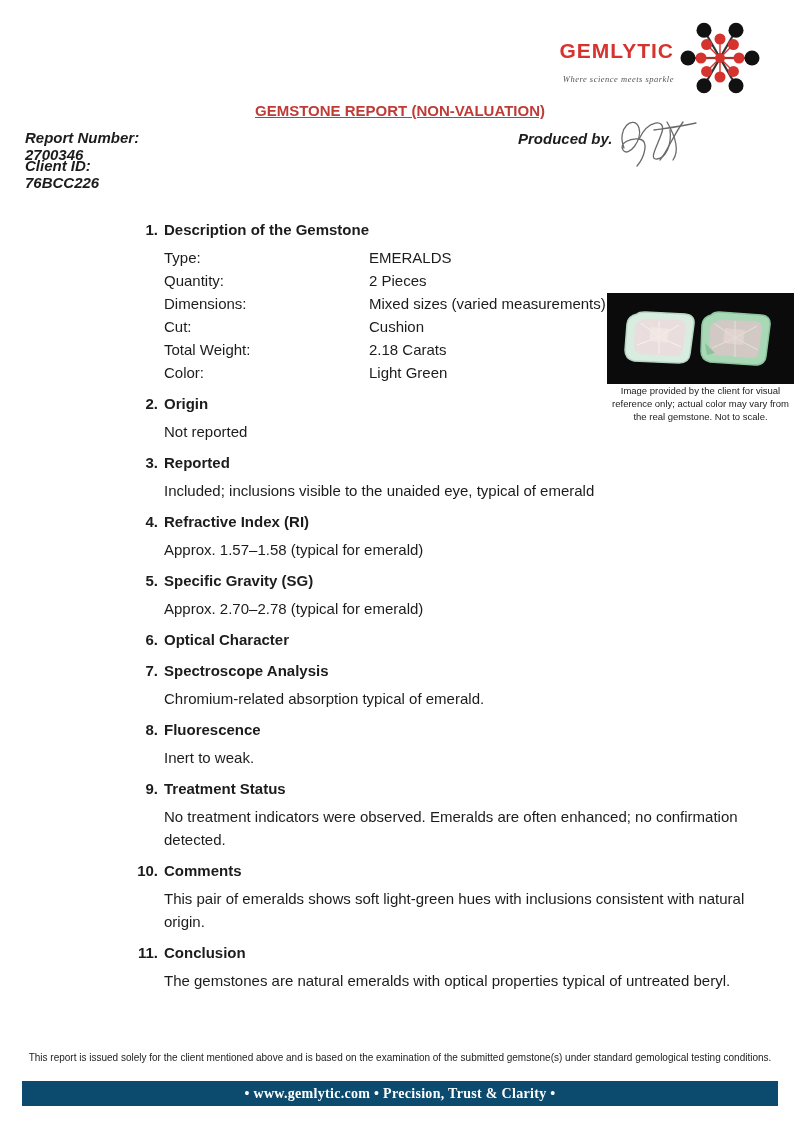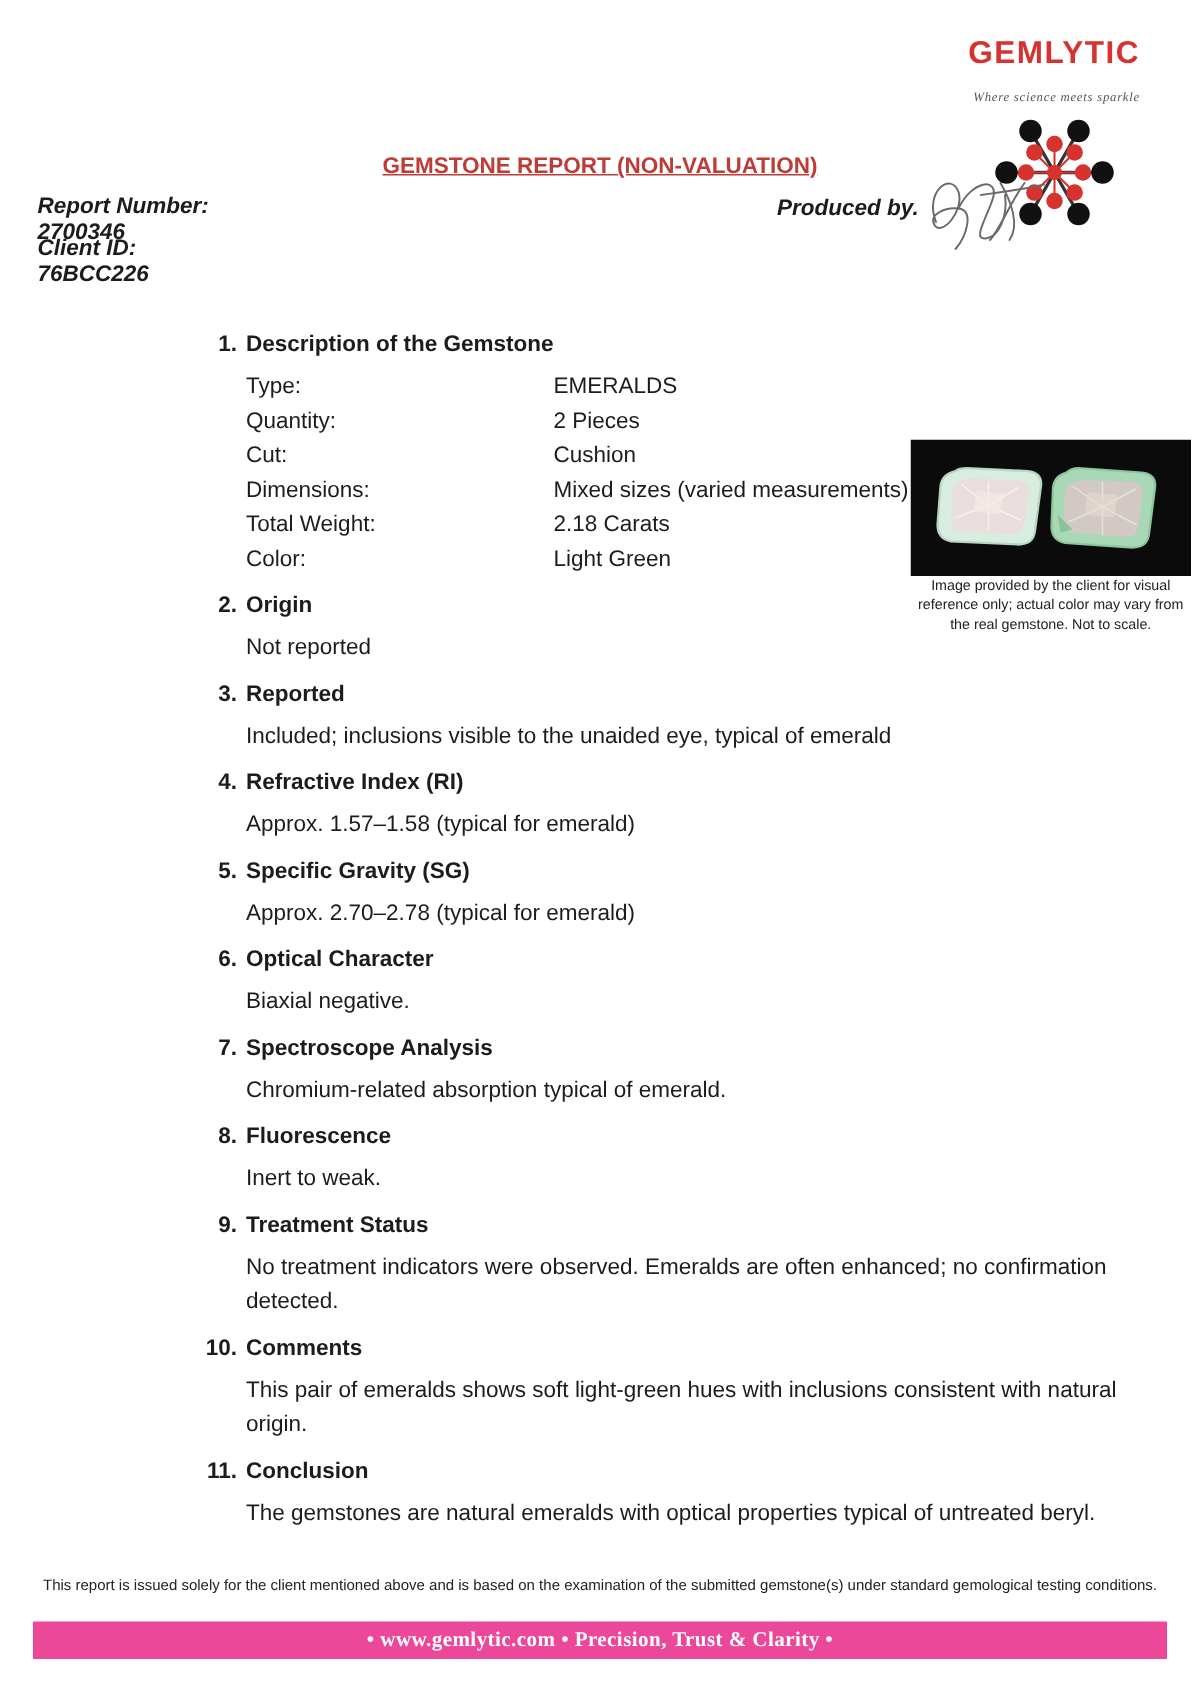--- a/index.html
+++ b/index.html
@@ -1,19 +1,19 @@
 <!DOCTYPE html>
 <html><head>
 <meta charset="utf-8">
 <style>
   html,body{margin:0;padding:0;background:#ffffff;}
   body{width:800px;height:1131px;position:relative;font-family:"Liberation Sans",sans-serif;color:#1c1c1c;overflow:hidden;}
 
   
-  .logo{position:absolute;top:18px;right:40px;display:flex;align-items:center;gap:6px;flex-direction:column;}
+  .logo{position:absolute;top:18px;right:40px;display:flex;align-items:center;gap:6px;}
   .logo-textcol{text-align:right;margin-top:8px;}
   .logo-name{font-size:21px;font-weight:bold;letter-spacing:1px;color:#d6332f;line-height:20px;}
   .logo-tagline{font-family:"Liberation Serif",serif;font-style:italic;font-size:8.5px;color:#555;margin-top:13px;letter-spacing:.5px;}
   .logo-icon{width:80px;height:80px;}
 
   
   .report-title{position:absolute;top:102px;left:0;width:100%;text-align:center;
     font-size:15px;font-weight:bold;color:#bf3b36;text-decoration:underline;}
 
   
@@ -35,21 +35,21 @@
   .kv-label{width:205px;flex:none;}
   .kv-value{}
 
   
   .gem-figure{position:absolute;top:293px;left:607px;width:187px;}
   .gem-photo{width:187px;height:91px;display:block;}
   .gem-caption{font-size:9.5px;line-height:13px;text-align:center;color:#222;}
 
   
   .disclaimer{position:absolute;top:1052px;left:0;width:100%;text-align:center;font-size:10px;color:#222;}
-  .footer-bar{position:absolute;top:1081px;left:22px;right:22px;height:25px;background:#ec4899;
+  .footer-bar{position:absolute;top:1081px;left:22px;right:22px;height:25px;background:#0c4a6e;
     display:flex;align-items:center;justify-content:center;}
   .footer-bar-text{font-family:"Liberation Serif",serif;font-weight:bold;font-size:14px;color:#ffffff;letter-spacing:.3px;}
 </style>
 </head>
 <body>
 
 <div class="logo">
   <div class="logo-textcol">
     <div class="logo-name">GEMLYTIC</div>
     <div class="logo-tagline">Where science meets sparkle</div>
@@ -127,28 +127,28 @@
       <div class="sec-body">
         <div class="kv-row">
           <div class="kv-label">Type:</div>
           <div class="kv-value">EMERALDS</div>
         </div>
         <div class="kv-row">
           <div class="kv-label">Quantity:</div>
           <div class="kv-value">2 Pieces</div>
         </div>
         <div class="kv-row">
+          <div class="kv-label">Dimensions:</div>
+          <div class="kv-value">Mixed sizes (varied measurements)</div>
+        </div>
+        <div class="kv-row">
           <div class="kv-label">Cut:</div>
           <div class="kv-value">Cushion</div>
         </div>
         <div class="kv-row">
-          <div class="kv-label">Dimensions:</div>
-          <div class="kv-value">Mixed sizes (varied measurements)</div>
-        </div>
-        <div class="kv-row">
           <div class="kv-label">Total Weight:</div>
           <div class="kv-value">2.18 Carats</div>
         </div>
         <div class="kv-row">
           <div class="kv-label">Color:</div>
           <div class="kv-value">Light Green</div>
         </div>
       </div>
     </div>
   </div>
@@ -182,21 +182,20 @@
     <div class="sec-main">
       <div class="sec-title">Specific Gravity (SG)</div>
       <div class="sec-body">Approx. 2.70–2.78 (typical for emerald)</div>
     </div>
   </div>
 
   <div class="section">
     <div class="sec-num">6.</div>
     <div class="sec-main">
       <div class="sec-title">Optical Character</div>
-      <div class="sec-body">Biaxial negative.</div>
     </div>
   </div>
 
   <div class="section">
     <div class="sec-num">7.</div>
     <div class="sec-main">
       <div class="sec-title">Spectroscope Analysis</div>
       <div class="sec-body">Chromium-related absorption typical of emerald.</div>
     </div>
   </div>

